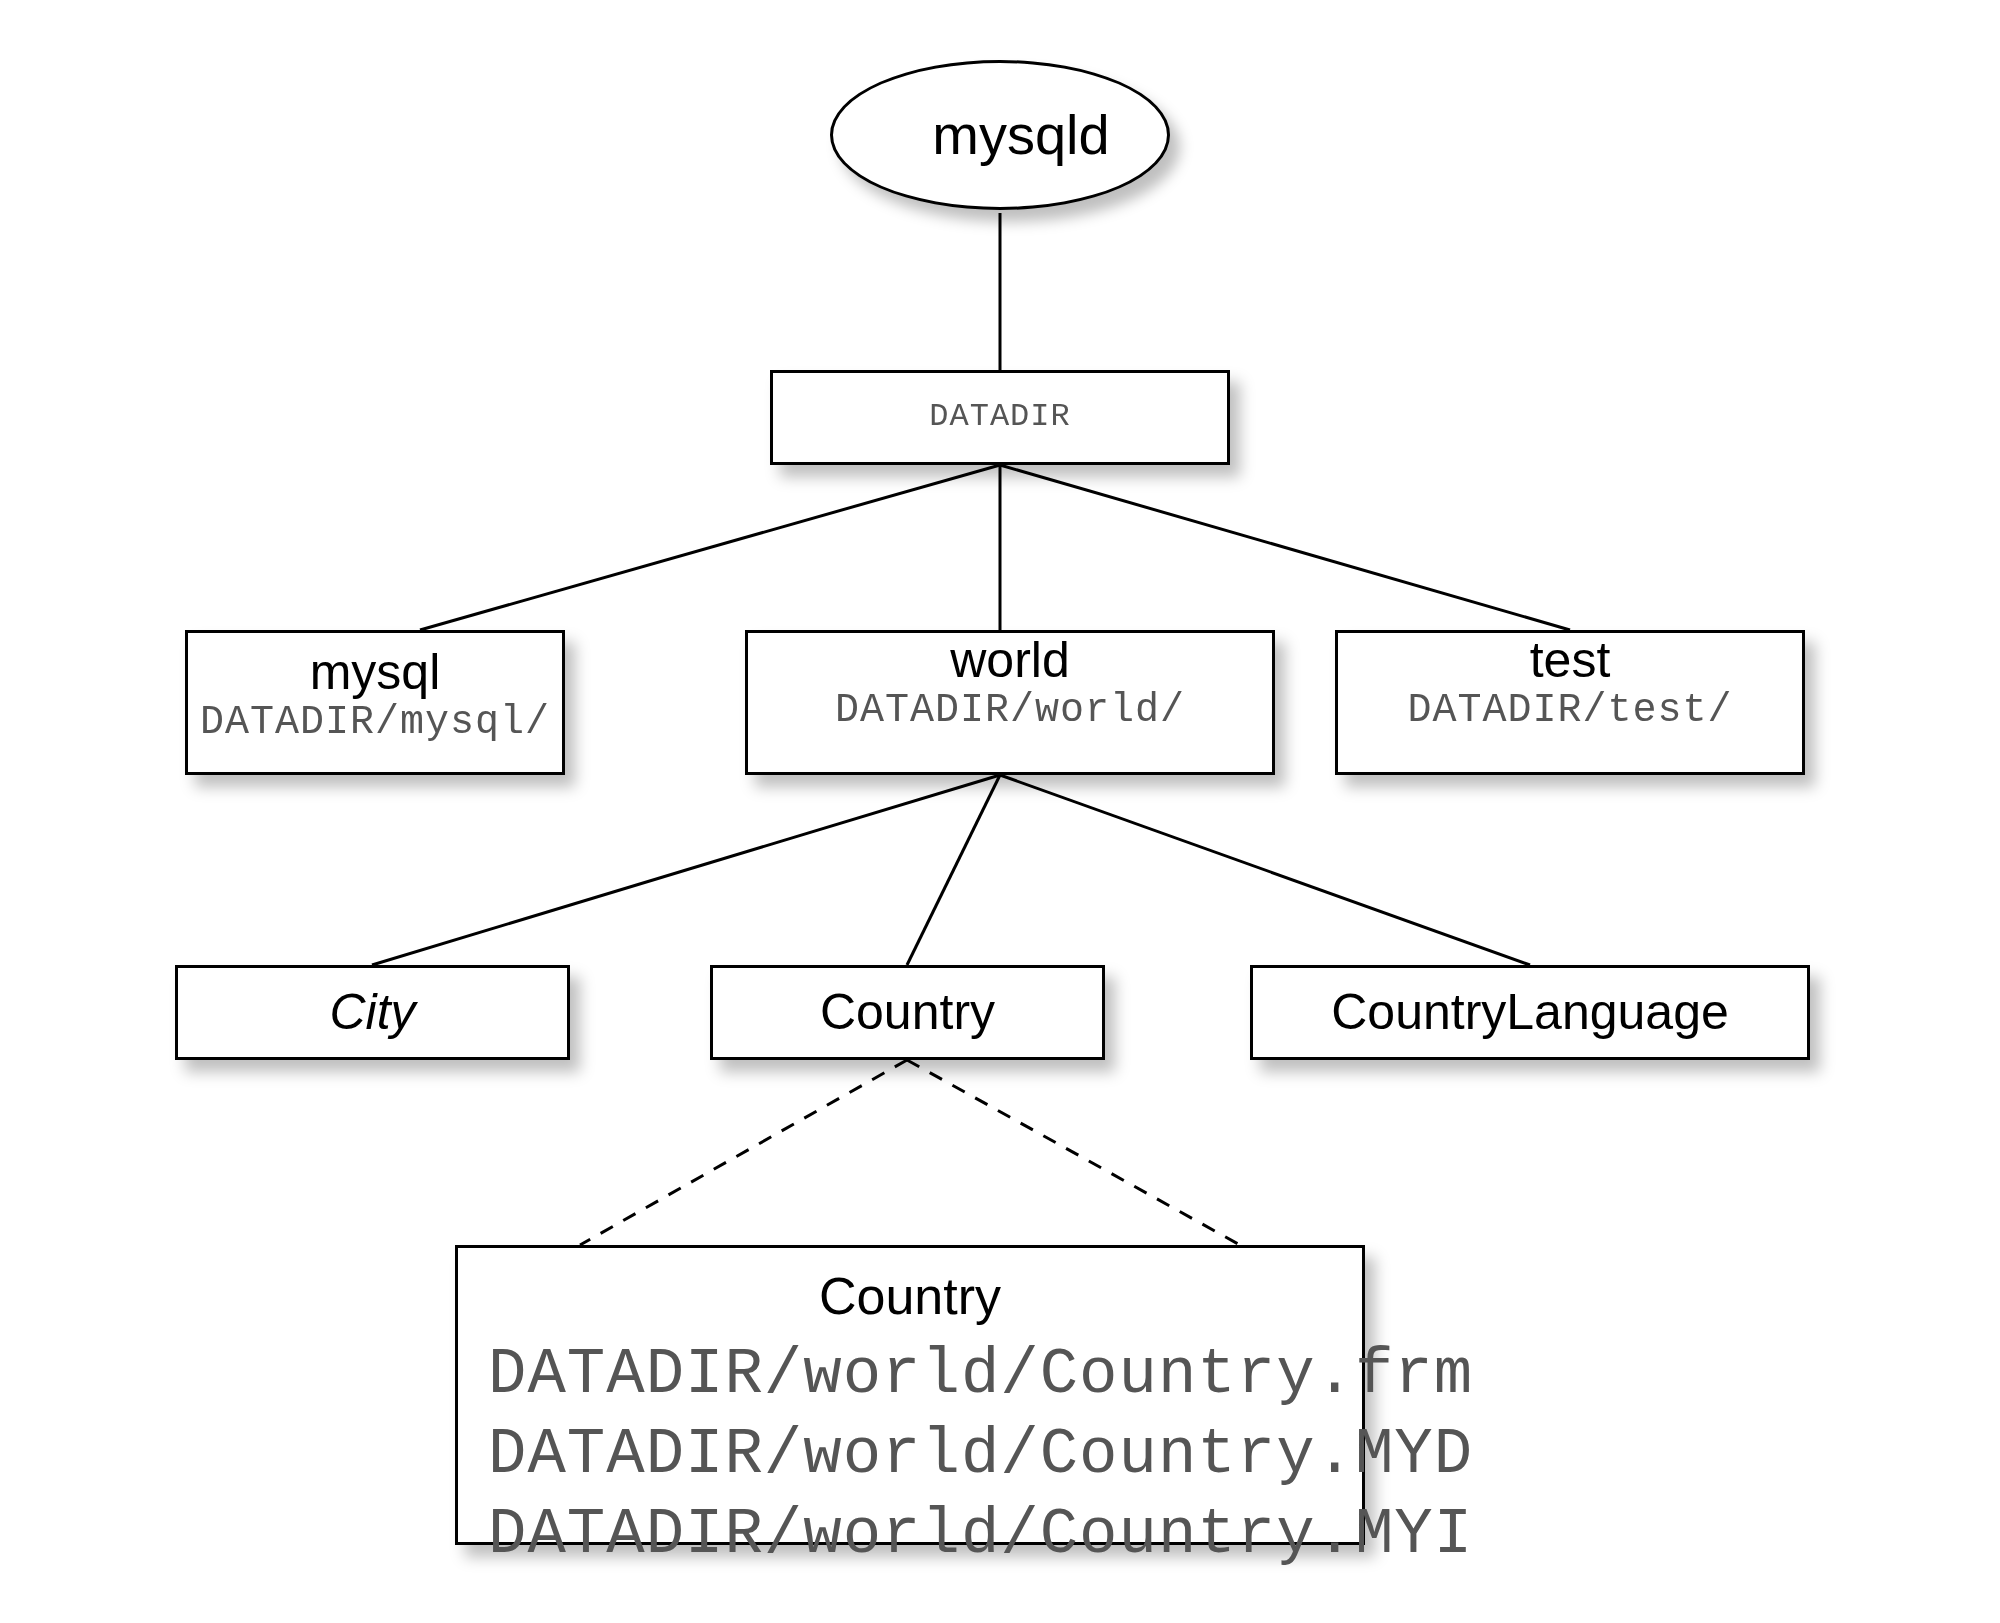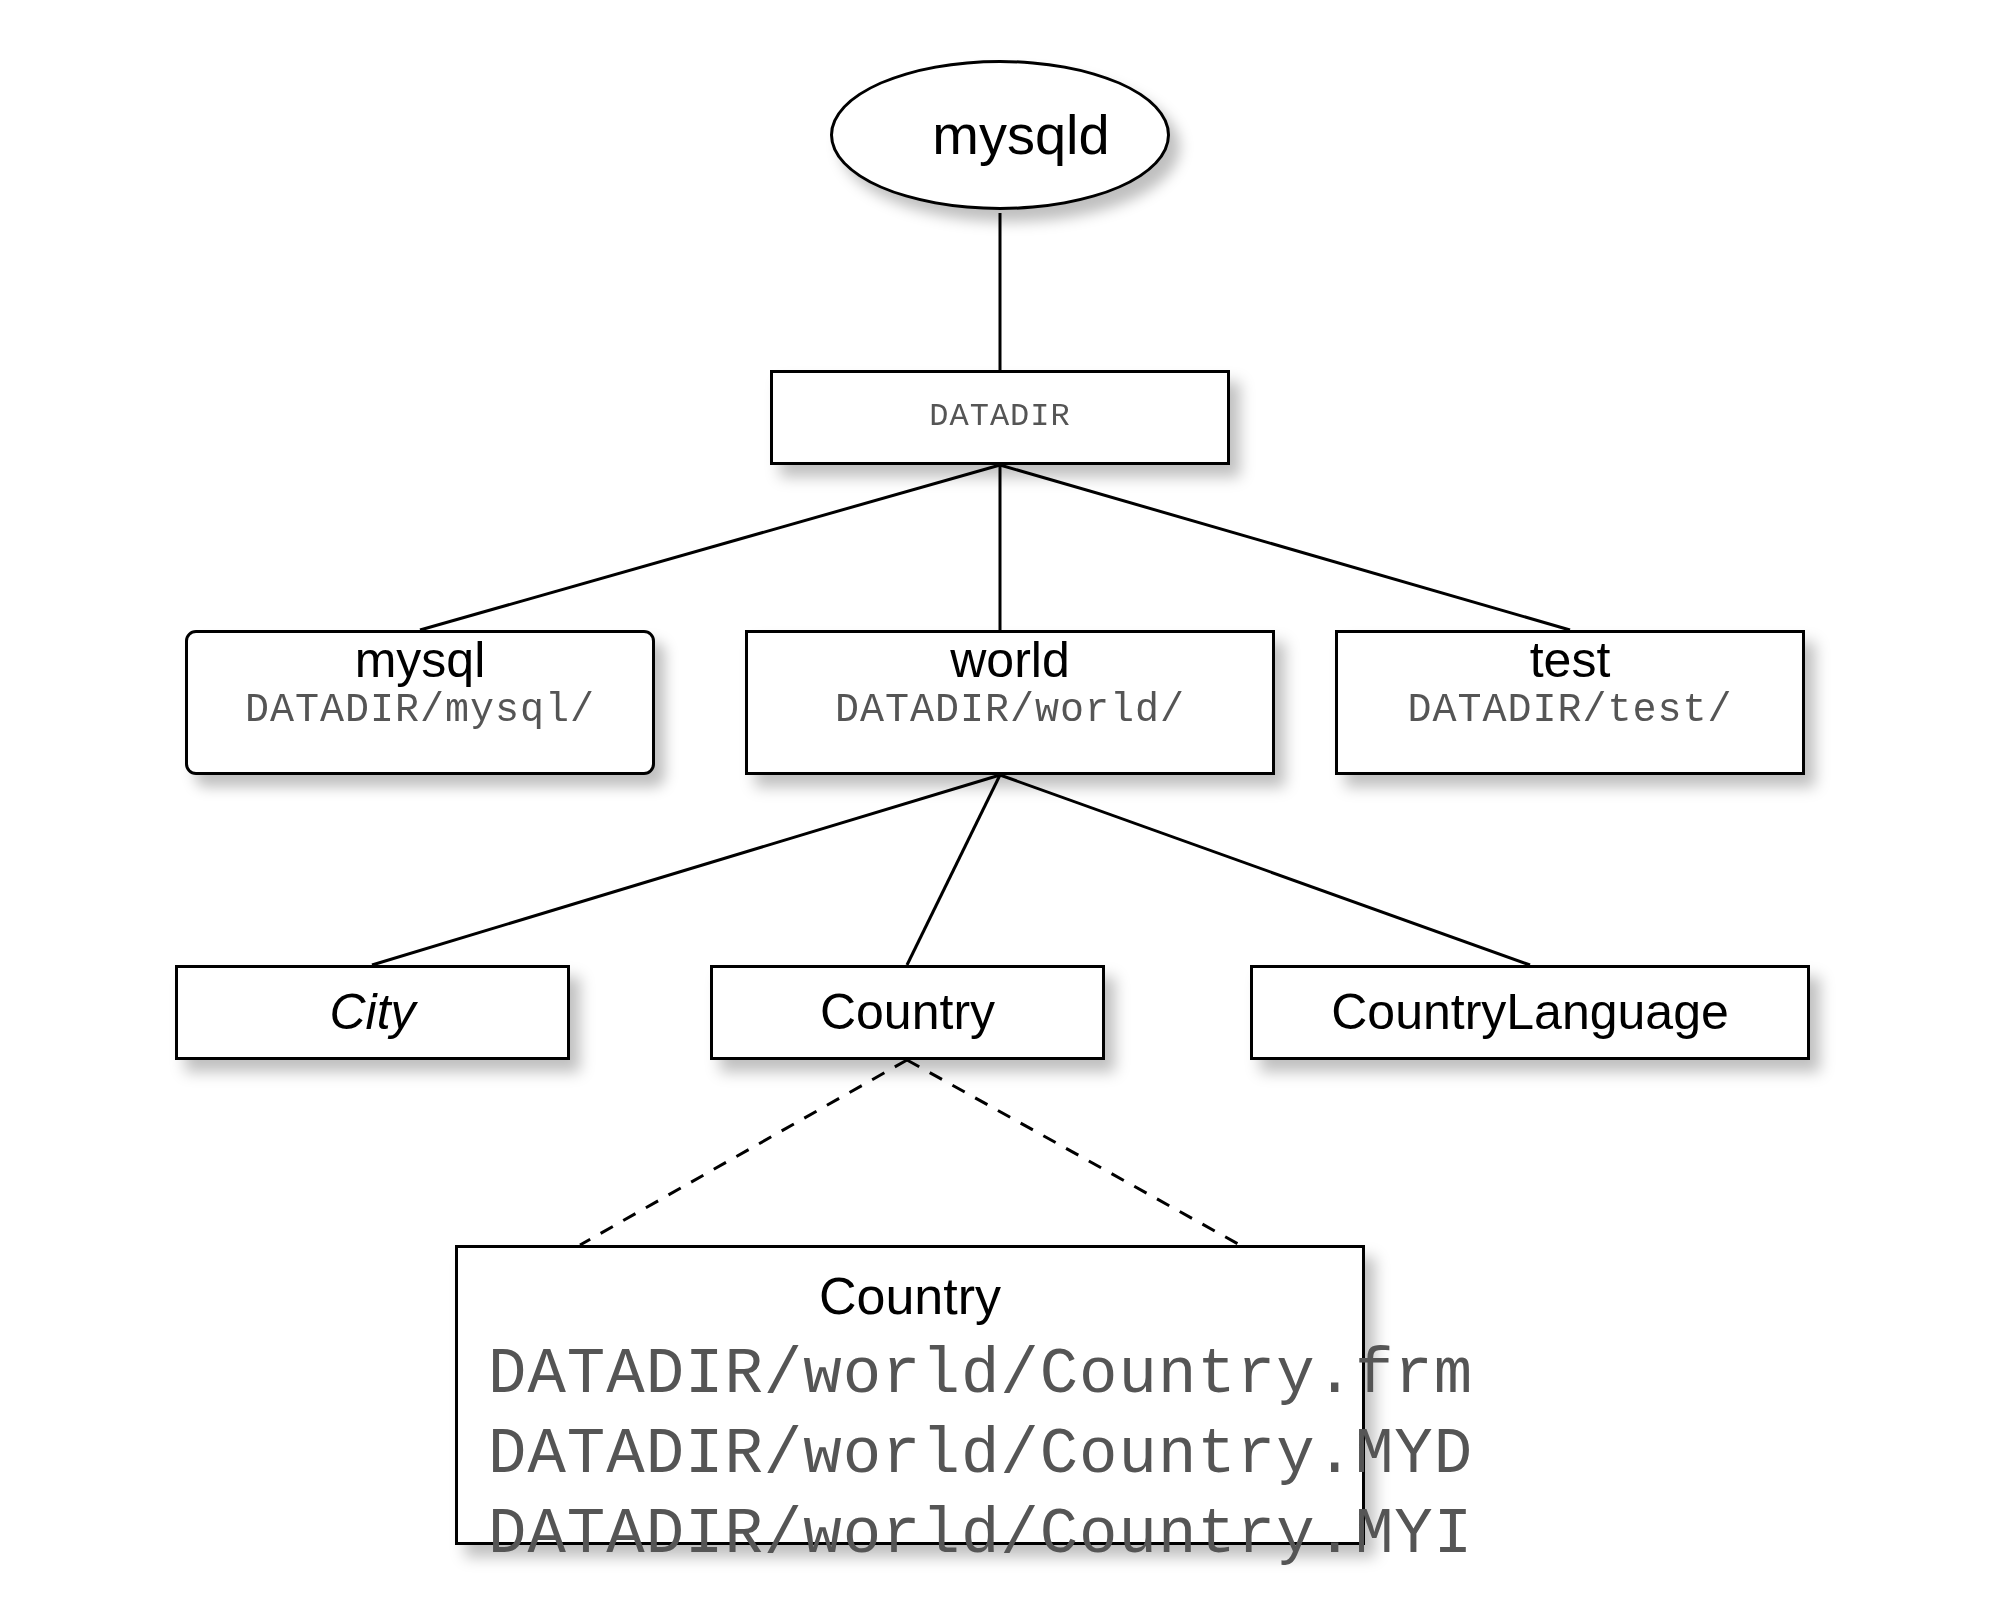--- a/index.html
+++ b/index.html
@@ -57,22 +57,22 @@
   #n-datadir {
     left: 770px;  top: 370px;
     width: 460px; height: 95px;
     display: flex; align-items: center; justify-content: center;
   }
   #n-datadir .path { font-size: 32px; }
 
   
   #n-mysql {
     left: 185px;  top: 630px;
-    width: 470px; height: 145px;
-    border-radius: 11px;
+    width: 380px; height: 145px;
+    padding-top: 12px;
   }
   #n-world {
     left: 735px;  top: 630px;
     width: 530px; height: 145px;
     margin-left: 10px;
   }
   #n-test {
     left: 1335px; top: 630px;
     width: 470px; height: 145px;
   }

